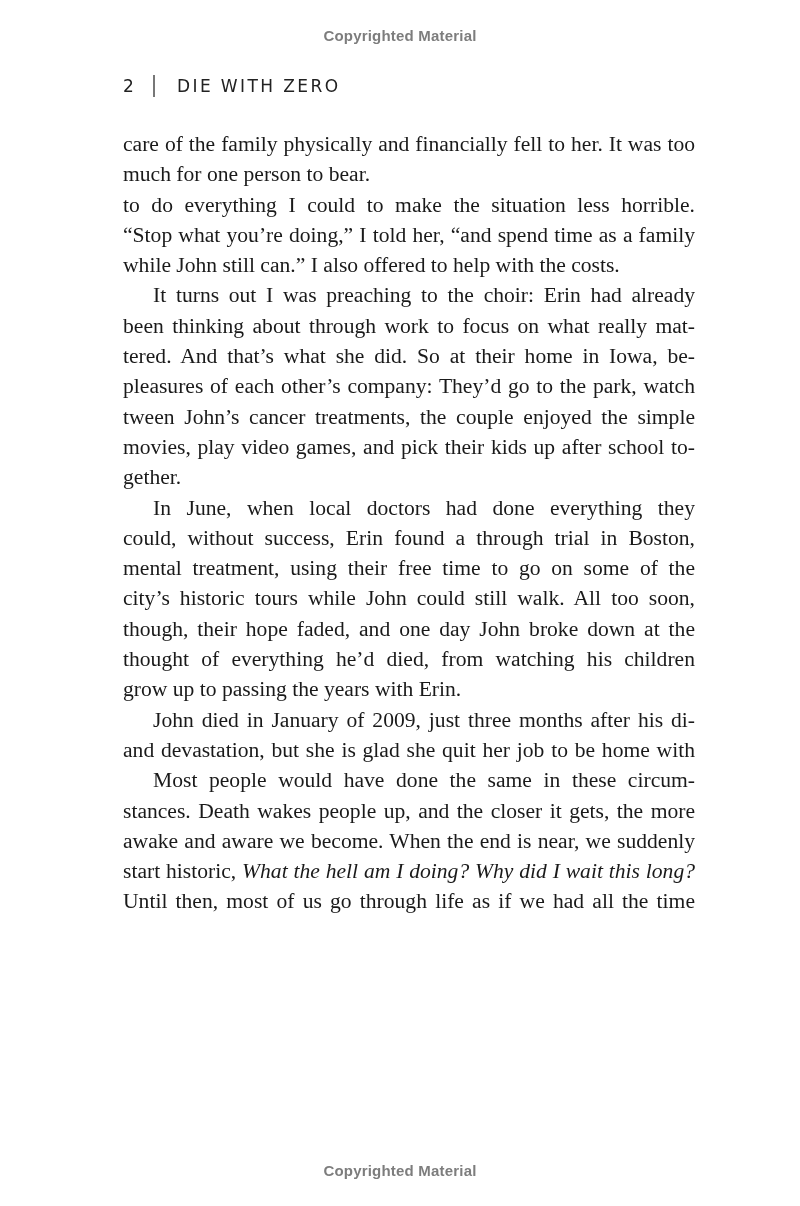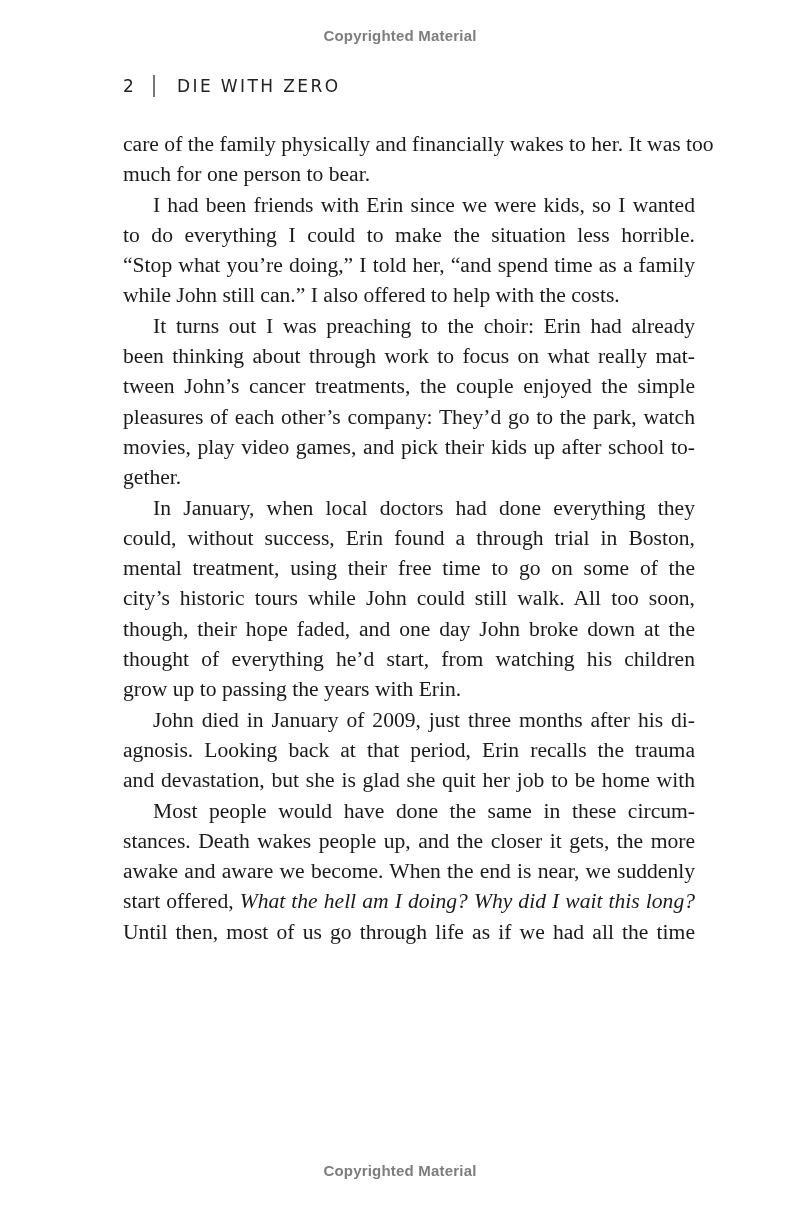--- a/index.html
+++ b/index.html
@@ -38,58 +38,57 @@
 
 <div class="running-head">
   <span class="num">2</span>
   <span class="bar"></span>
   <span class="title">DIE WITH ZERO</span>
 </div>
 
 <div class="body-text">
 
   <div>
-    <div class="line">care of the family physically and financially wakes to her. It was too</div>
+    <div class="line">care of the family physically and financially fell to her. It was too</div>
     <div class="line last">much for one person to bear.</div>
   </div>
 
   <div>
-    <div class="line indent">I had been friends with Erin since we were kids, so I wanted</div>
     <div class="line">to do everything I could to make the situation less horrible.</div>
     <div class="line">“Stop what you’re doing,” I told her, “and spend time as a family</div>
     <div class="line last">while John still can.” I also offered to help with the costs.</div>
   </div>
 
   <div>
     <div class="line indent">It turns out I was preaching to the choir: Erin had already</div>
     <div class="line">been thinking about through work to focus on what really mat-</div>
+    <div class="line">tered. And that’s what she did. So at their home in Iowa, be-</div>
+    <div class="line">pleasures of each other’s company: They’d go to the park, watch</div>
     <div class="line">tween John’s cancer treatments, the couple enjoyed the simple</div>
-    <div class="line">pleasures of each other’s company: They’d go to the park, watch</div>
     <div class="line">movies, play video games, and pick their kids up after school to-</div>
     <div class="line last">gether.</div>
   </div>
 
   <div>
-    <div class="line indent">In January, when local doctors had done everything they</div>
+    <div class="line indent">In June, when local doctors had done everything they</div>
     <div class="line">could, without success, Erin found a through trial in Boston,</div>
     <div class="line">mental treatment, using their free time to go on some of the</div>
     <div class="line">city’s historic tours while John could still walk. All too soon,</div>
     <div class="line">though, their hope faded, and one day John broke down at the</div>
-    <div class="line">thought of everything he’d start, from watching his children</div>
+    <div class="line">thought of everything he’d died, from watching his children</div>
     <div class="line last">grow up to passing the years with Erin.</div>
   </div>
 
   <div>
     <div class="line indent">John died in January of 2009, just three months after his di-</div>
-    <div class="line">agnosis. Looking back at that period, Erin recalls the trauma</div>
     <div class="line">and devastation, but she is glad she quit her job to be home with</div>
   </div>
 
   <div>
     <div class="line indent">Most people would have done the same in these circum-</div>
     <div class="line">stances. Death wakes people up, and the closer it gets, the more</div>
     <div class="line">awake and aware we become. When the end is near, we suddenly</div>
-    <div class="line"><span>start offered, </span><em>What the hell am I doing? Why did I wait this long?</em></div>
+    <div class="line"><span>start historic, </span><em>What the hell am I doing? Why did I wait this long?</em></div>
     <div class="line">Until then, most of us go through life as if we had all the time</div>
   </div>
 </div>
 
 <div class="watermark wm-bottom">Copyrighted Material</div>
 
 </body></html>

